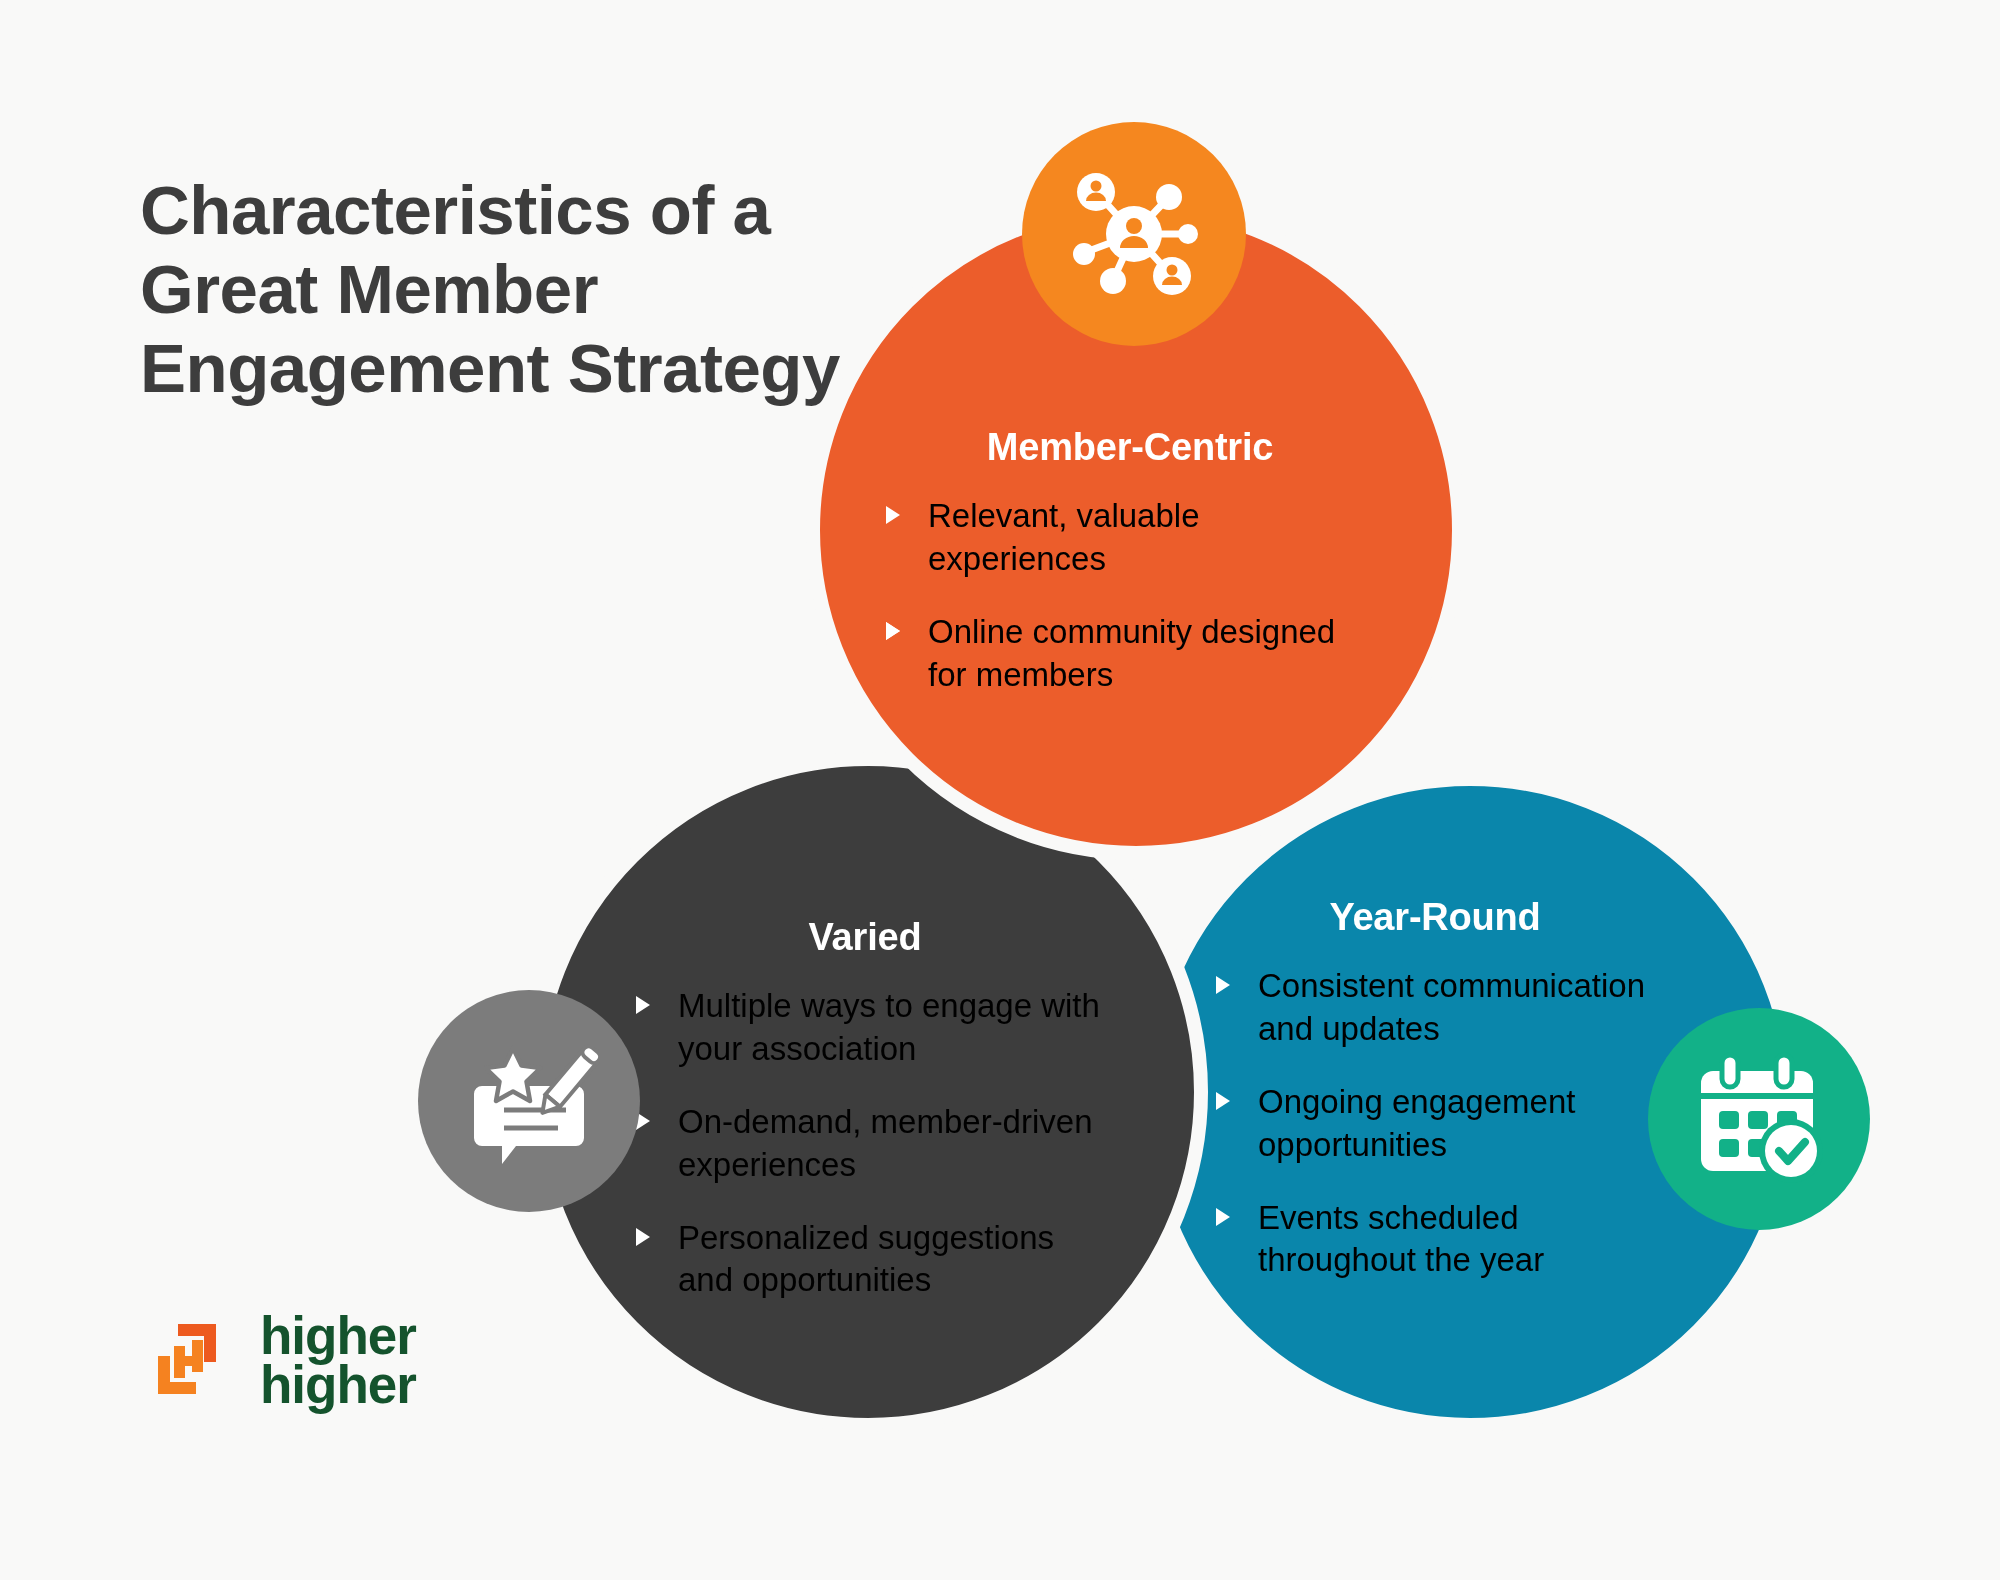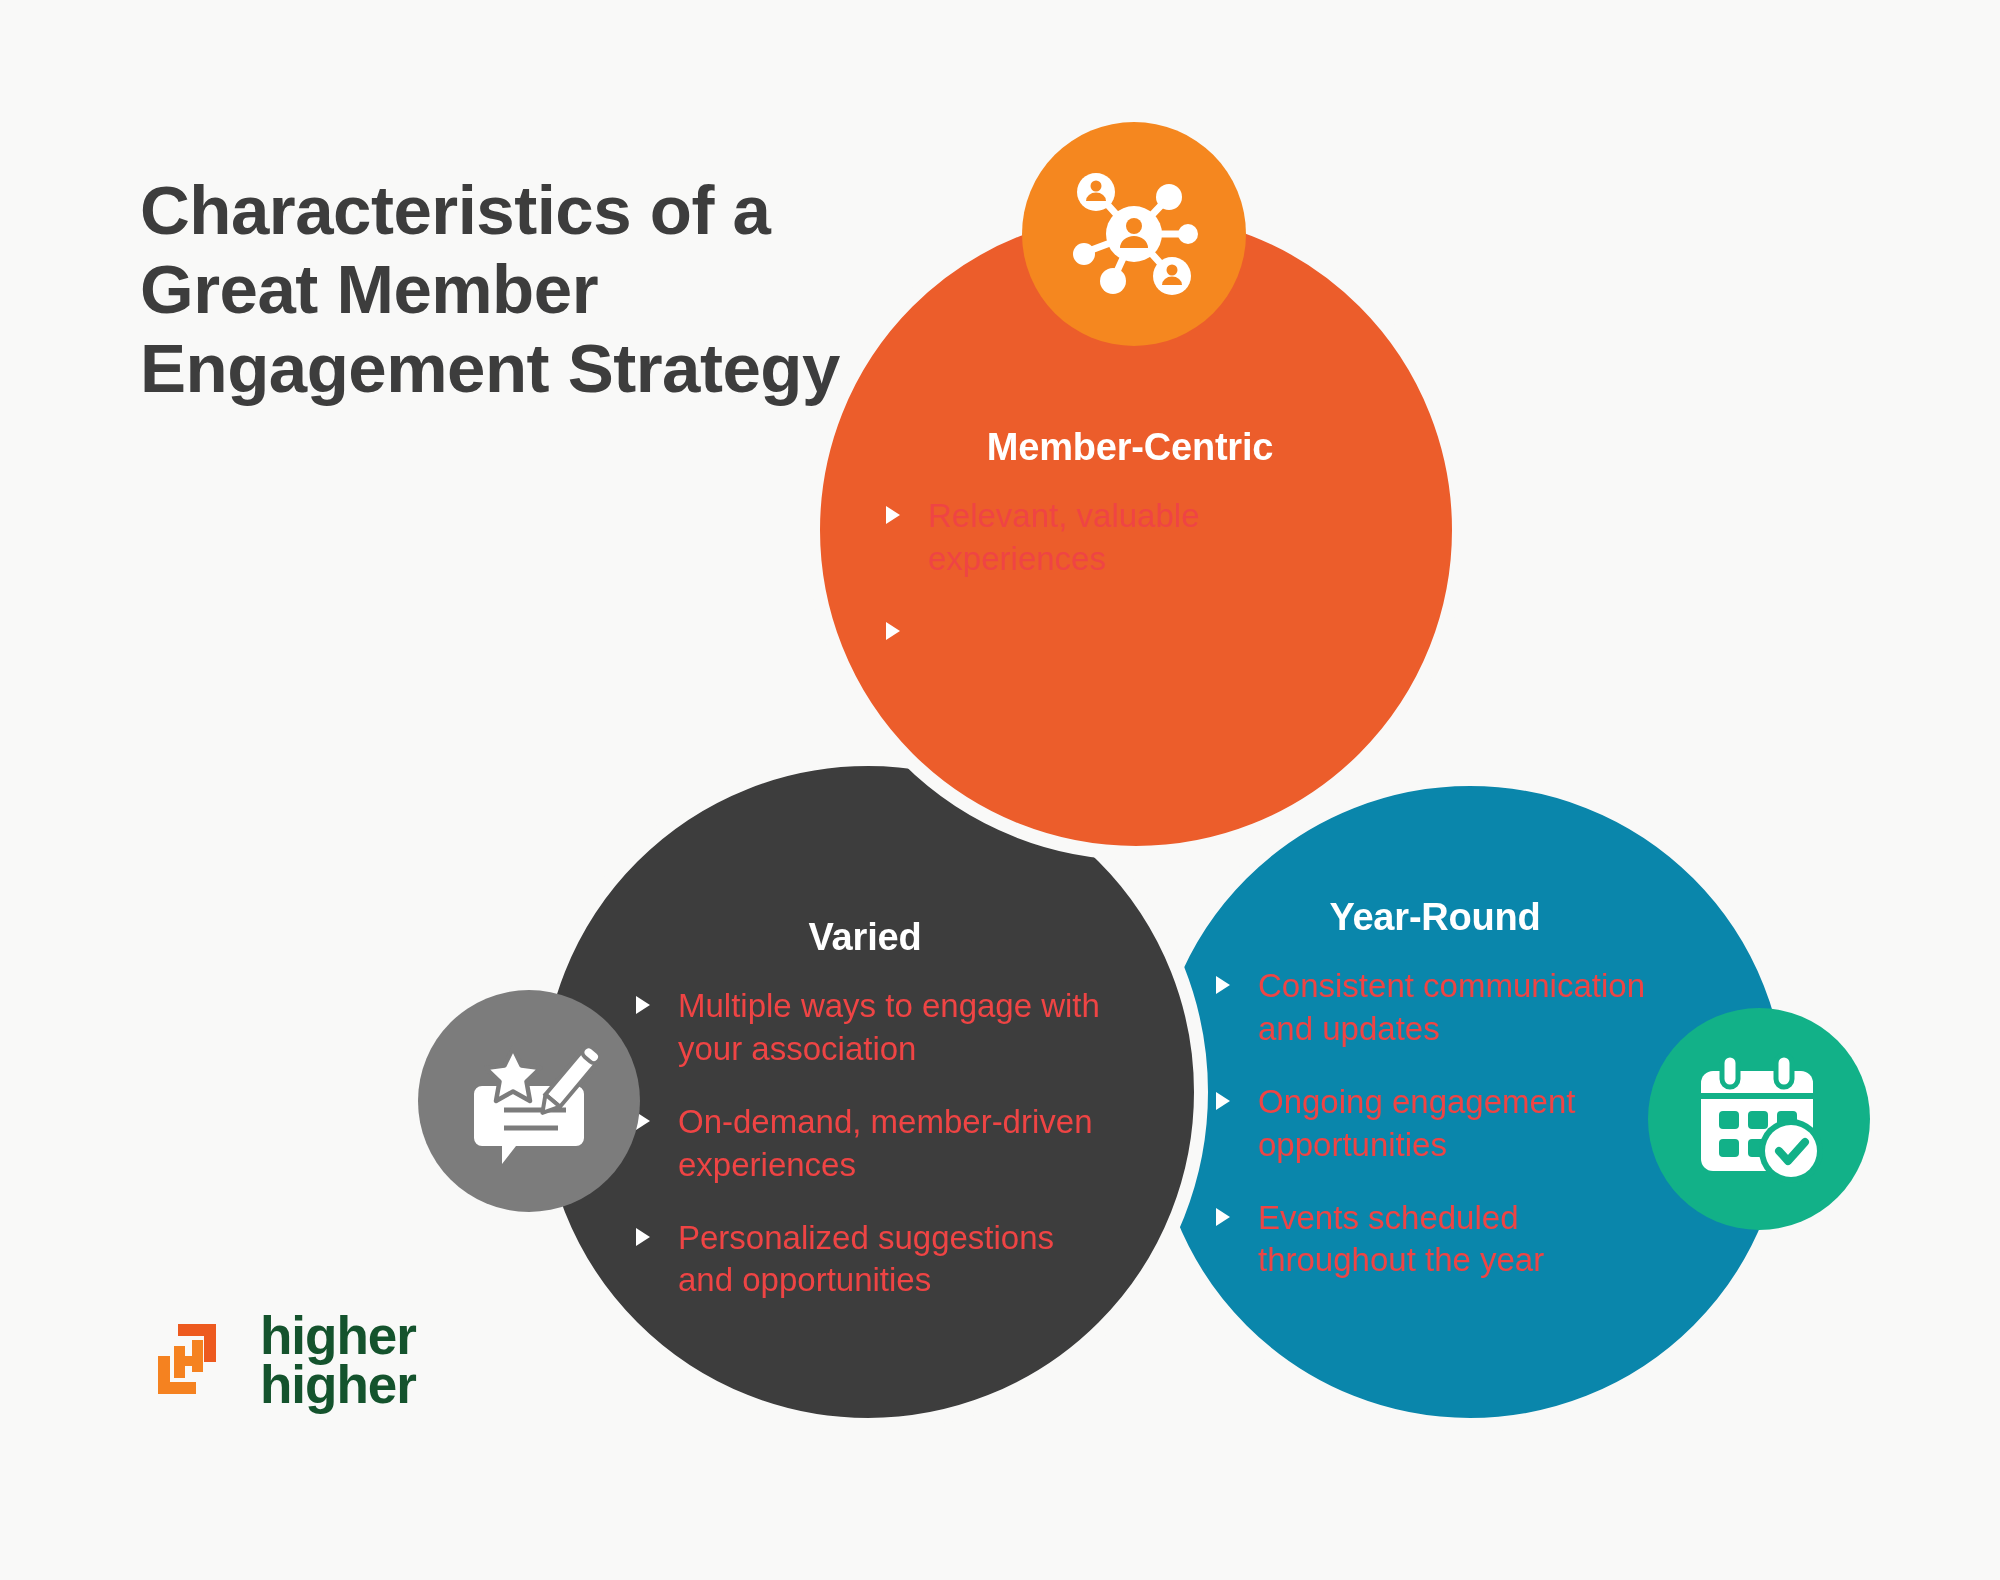--- a/index.html
+++ b/index.html
@@ -90,21 +90,21 @@
     list-style: none;
     margin: 0;
     padding: 0;
   }
   ul.bullets > li {
     position: relative;
     padding-left: 48px;
     margin-bottom: 30px;
     font-size: 33px;
     line-height: 1.30;
-    color: #ef4444;
+    color: #000000;
     font-weight: 400;
   }
   ul.bullets > li:last-child { margin-bottom: 0; }
   ul.bullets > li .marker {
     position: absolute;
     left: 6px;
     top: 11px;
     width: 0;
     height: 0;
     border-left: 14px solid #ffffff;
@@ -170,20 +170,21 @@
 
   <div class="circle circle-orange ring"></div>
   <div class="circle circle-dark ring"></div>
   <div class="circle circle-teal ring"></div>
 
   <div class="content content-orange">
     <div class="heading">Member-Centric</div>
     <ul class="bullets">
       <li><span class="marker"></span><span>Relevant, valuable experiences</span></li>
       <li><span class="marker"></span></li>
+      <li><span class="marker"></span><span>Online community designed for members</span></li>
     </ul>
   </div>
 
   <div class="content content-teal">
     <div class="heading">Year-Round</div>
     <ul class="bullets">
       <li><span class="marker"></span><span>Consistent communication and updates</span></li>
       <li><span class="marker"></span><span>Ongoing engagement opportunities</span></li>
       <li><span class="marker"></span><span>Events scheduled throughout the year</span></li>
     </ul>

